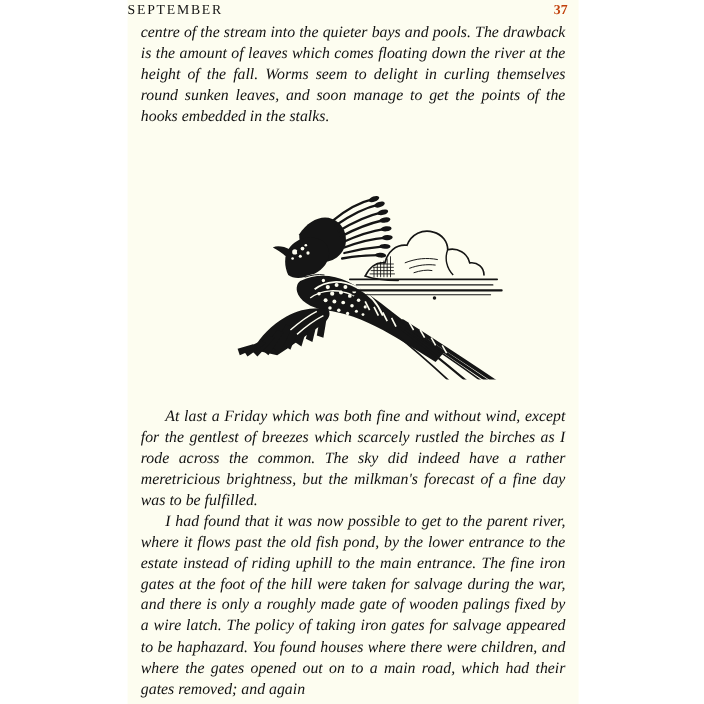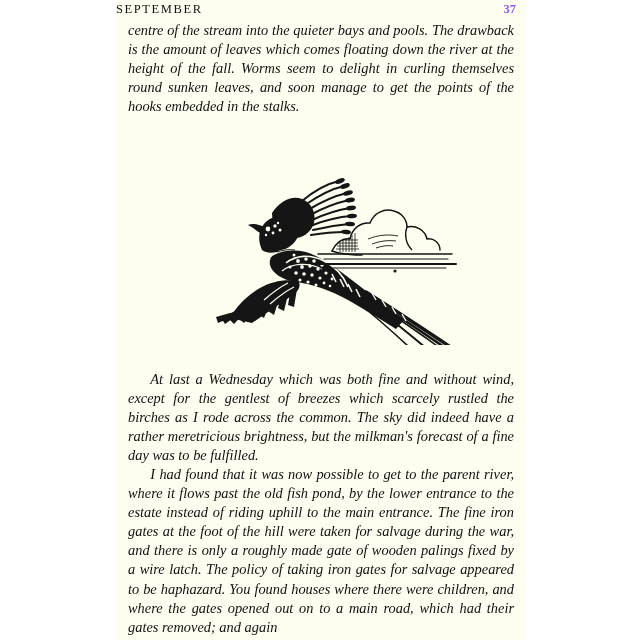--- a/index.html
+++ b/index.html
@@ -43,21 +43,21 @@
     letter-spacing: 1.6px;
     color: #141414;
     font-family: "Liberation Serif", "DejaVu Serif", serif;
   }
   #folio {
     position: absolute;
     right: 10px;
     top: 0;
     font-size: 12.5px;
     font-weight: bold;
-    color: #8b5cf6;
+    color: #c2410c;
   }
 
   
   .textblock {
     position: absolute;
     left: 128px;
     width: 386px;
     color: #111111;
     font-size: 14.4px;
     line-height: 19.05px;
@@ -270,15 +270,15 @@
         <line x1="134" y1="104" x2="258" y2="104" stroke-width="1.2"></line>
         <line x1="122" y1="109" x2="266" y2="109" stroke-width="2.0"></line>
         <line x1="130" y1="113" x2="256" y2="113" stroke-width="1.0"></line>
       </g>
 
     </g>
   </svg>
 </div>
 
 <div class="textblock" id="body-lower">
-  <p class="indent">At last a Wednesday which was both fine and without wind, except for the gentlest of breezes which scarcely rustled the birches as I rode across the common. The sky did indeed have a rather meretricious brightness, but the milkman's forecast of a fine day was to be fulfilled.</p>
+  <p class="indent">At last a Friday which was both fine and without wind, except for the gentlest of breezes which scarcely rustled the birches as I rode across the common. The sky did indeed have a rather meretricious brightness, but the milkman's forecast of a fine day was to be fulfilled.</p>
   <p class="indent">I had found that it was now possible to get to the parent river, where it flows past the old fish pond, by the lower entrance to the estate instead of riding uphill to the main entrance. The fine iron gates at the foot of the hill were taken for salvage during the war, and there is only a roughly made gate of wooden palings fixed by a wire latch. The policy of taking iron gates for salvage appeared to be haphazard. You found houses where there were children, and where the gates opened out on to a main road, which had their gates removed; and again</p>
 </div>
 
 </body></html>

